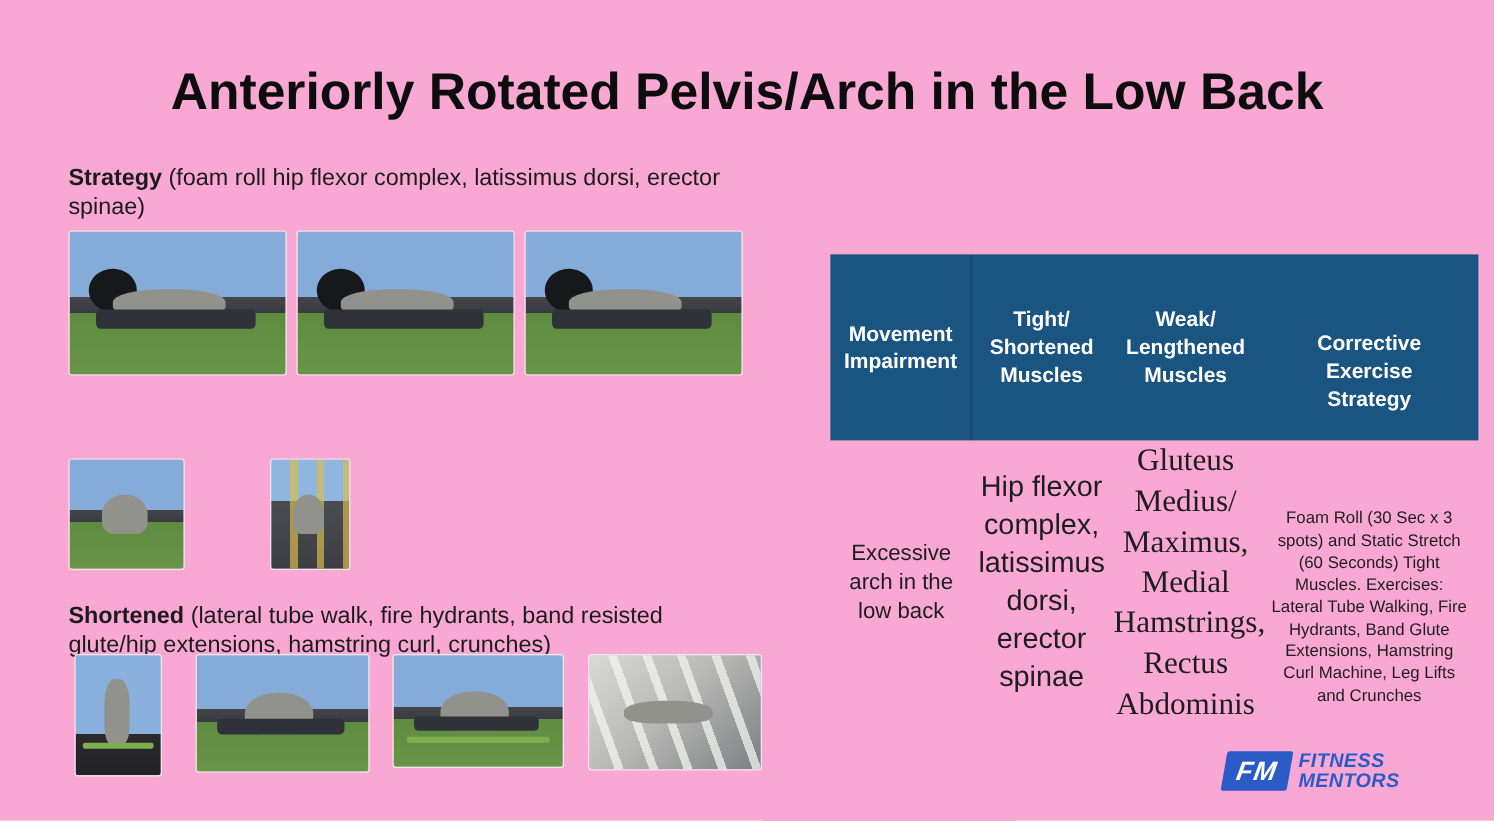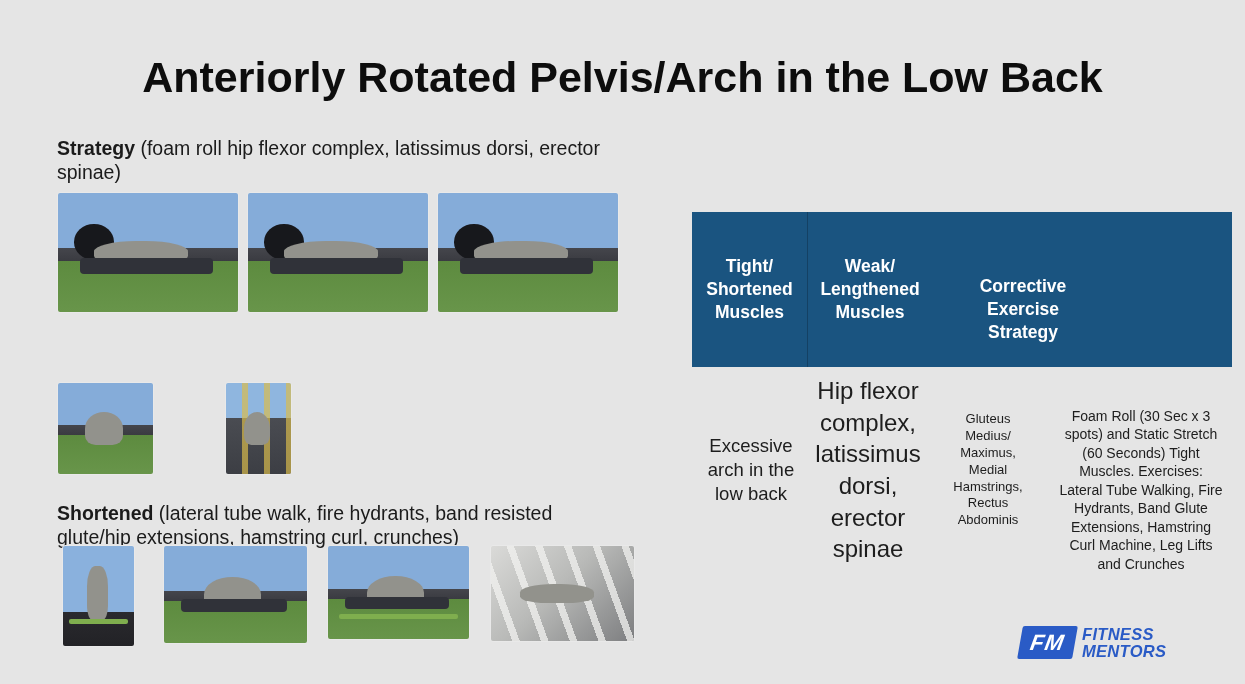--- a/index.html
+++ b/index.html
@@ -1,17 +1,17 @@
 <!DOCTYPE html>
 <html><head>
 <meta charset="utf-8">
 <style>
   html,body { margin:0; padding:0; background:#ffffff; }
   .slide {
-    position:relative; width:1245px; height:684px; background:#e5e5e5;
+    position:relative; width:1245px; height:684px; background:#f9a8d4;
     font-family:"Liberation Sans","DejaVu Sans",sans-serif; color:#1c1c1c; overflow:hidden;
   }
 
   
   .title {
     position:absolute; top:24px; left:0; right:0; text-align:center;
     font-size:43px; font-weight:700; color:#0d0d0d; letter-spacing:0;
   }
 
   
@@ -81,21 +81,21 @@
     white-space:pre-line; box-sizing:border-box; height:100%;
   }
   .th:first-child { border-right:1px solid rgba(0,0,0,.22); }
   .c1 { width:118px; } .c2 { width:116px; } .c3 { width:124px; } .c4 { width:182px;margin-top:40px; }
   .cx-body {
     display:flex; align-items:center; min-height:205px; text-align:center; color:#1d1d1d;
   }
   .td { white-space:pre-line; box-sizing:border-box; padding:0 2px; }
   .td-1 { font-size:18.5px; line-height:1.32; }
   .td-2 { font-size:24px; line-height:1.32; }
-  .td-3 { font-size:13px;   line-height:1.3; }
+  .td-3 { font-size:26px;   line-height:1.3;font-family:Liberation Serif, serif; }
   .td-4 { font-size:14px; line-height:1.32; }
 
   
   .logo { position:absolute; left:1020px; top:626px; display:flex; align-items:center; gap:7px; }
   .logo-mark {
     width:55px; height:33px; background:#2A5BC6; border-radius:2px;
     transform:skewX(-10deg); display:flex; align-items:center; justify-content:center;
   }
   .logo-mark span {
     color:#ffffff; font-weight:700; font-style:italic; font-size:22px; letter-spacing:1px;
@@ -150,20 +150,22 @@
         <i class="fig fig-kneel"></i>
         <i class="band"></i>
       </div>
     <div class="photo scene-machine" style="width:145px;height:97px;margin-left:20px;" title="Hamstring curl machine exercise">
         <i class="fig fig-prone"></i>
       </div>
   </div>
 
   <div class="cx-table">
     <div class="cx-head">
+      <div class="th c1">Movement
+Impairment</div>
       <div class="th c2">Tight/
 Shortened
 Muscles</div>
       <div class="th c3">Weak/
 Lengthened
 Muscles</div>
       <div class="th c4">Corrective
 Exercise
 Strategy</div>
     </div>

